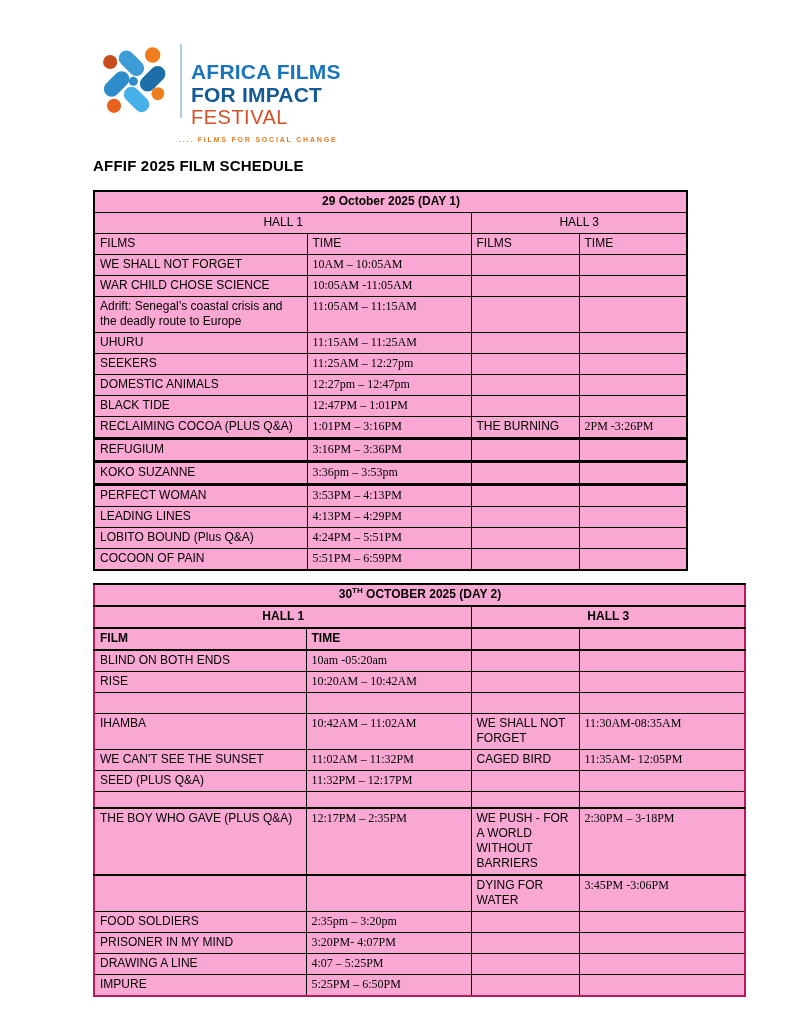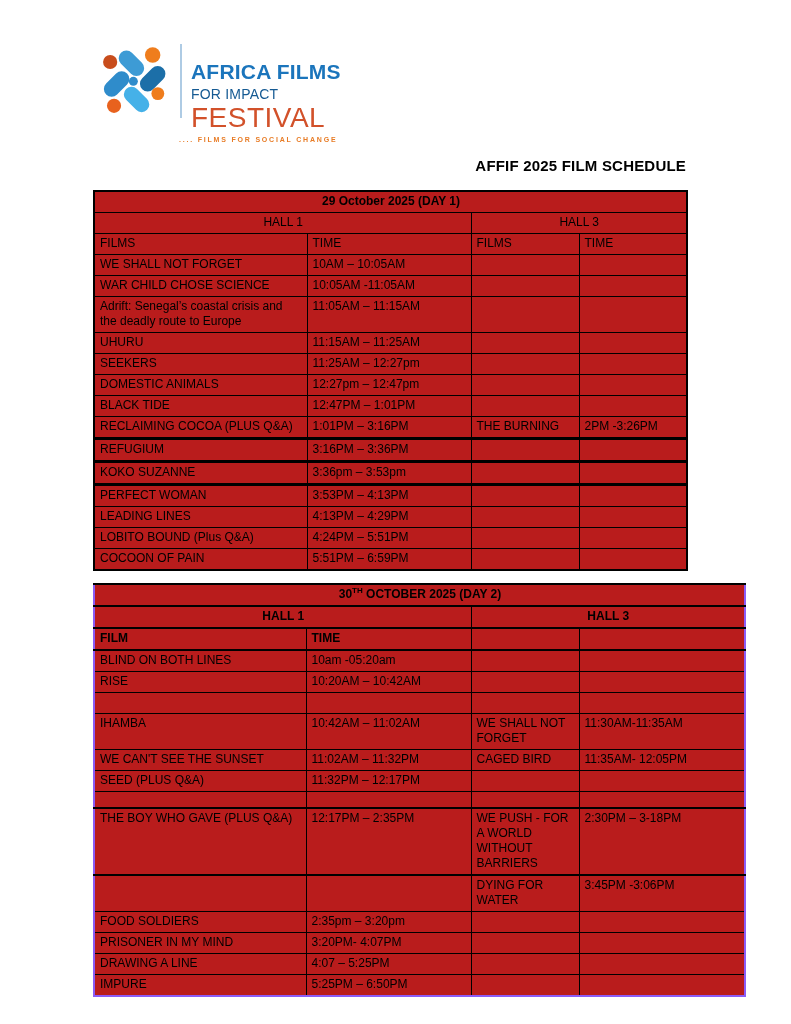--- a/index.html
+++ b/index.html
@@ -6,43 +6,43 @@
   body{
     width:791px;height:1024px;background:#ffffff;position:relative;
     font-family:"Liberation Sans",sans-serif;color:#000;overflow:hidden;
   }
   
   .logo{position:absolute;left:96px;top:40px;display:flex;align-items:flex-start;}
   .logo-mark{width:76px;height:84px;flex:0 0 auto;}
   .logo-divider{width:2px;height:74px;background:#aecbe4;margin:4px 9px 0 8px;}
   .logo-text{padding-top:2px;}
   .logo-l1{font-size:21px;font-weight:bold;line-height:23px;color:#1b75bc;letter-spacing:.2px;margin-top:18px;}
-  .logo-l2{font-size:14px;font-weight:normal;line-height:23px;color:#155a93;letter-spacing:.2px;}
-  .logo-l3{font-size:28px;font-weight:normal;line-height:23px;color:#d2512a;letter-spacing:.5px;}
+  .logo-l2{font-size:21px;font-weight:bold;line-height:23px;color:#155a93;letter-spacing:.2px;}
+  .logo-l3{font-size:20px;font-weight:normal;line-height:23px;color:#d2512a;letter-spacing:.5px;}
   .logo-tagline{font-size:7px;font-weight:bold;letter-spacing:1.8px;color:#e87c26;margin:7px 0 0 -12px;white-space:nowrap;}
   
-  .page-title{position:absolute;left:93px;top:157px;width:593px;text-align:right;
+  .page-title{position:absolute;left:93px;top:157px;width:593px;text-align:left;
     font-size:15px;font-weight:bold;letter-spacing:.2px;}
   
-  table.sched{border-collapse:collapse;table-layout:fixed;position:absolute;background:#b91c1c;}
+  table.sched{border-collapse:collapse;table-layout:fixed;position:absolute;background:#f9a8d4;}
   table.sched td{border:1px solid #000;padding:2px 4px 3px 5px;vertical-align:top;
     font-size:12px;line-height:15px;overflow:hidden;word-wrap:break-word;}
   .t1{left:93px;top:190px;width:593px;border:2px solid #000;}
-  .t2{left:93px;top:583px;width:651px;border:2px solid #8b5cf6;}
+  .t2{left:93px;top:583px;width:651px;border:2px solid #be185d;}
   td.date{font-weight:bold;text-align:center;font-size:12.5px;padding-top:3px;padding-bottom:3px;}
   td.hall{text-align:center;}
   .t2 td.hall,.t2 td.colhead{font-weight:bold;}
   .t1 td.hall,.t1 td.colhead{font-weight:normal;}
   .t2 thead td{border-top-width:2px;border-bottom-width:2px;}
   .t1 tr.thick-top td{border-top:3px solid #000;}
   .t1 tr.thick-bottom td{border-bottom:3px solid #000;}
   .t2 tr.thick-top td{border-top:2.5px solid #000;}
   tr.blank td{height:15px;}
   tr.blank-sm td{height:10px;}
-  td.time{font-size:12.5px;}
+  td.time{font-size:12.5px;font-family:Liberation Serif, serif;}
   sup{font-size:8px;line-height:0;}
 </style>
 </head>
 <body>
 
 <div class="logo">
   <span class="logo-mark">
     <svg viewBox="0 0 118 122" width="76" height="84" aria-hidden="true">
       <rect x="43" y="9" width="24" height="46" rx="12" fill="#3d9bd5" transform="rotate(-45 55 32)"></rect>
       <rect x="51" y="65" width="24" height="46" rx="12" fill="#45b1e8" transform="rotate(-45 63 88)"></rect>
@@ -193,42 +193,42 @@
     </tr>
     <tr>
       <td class="colhead">FILM</td>
       <td class="colhead">TIME</td>
       <td class="colhead"></td>
       <td class="colhead"></td>
     </tr>
   </thead>
   <tbody>
       <tr>
-        <td class="film">BLIND ON BOTH LINES</td>
+        <td class="film">BLIND ON BOTH ENDS</td>
         <td class="time">10am -05:20am</td>
         <td class="film"></td>
         <td class="time"></td>
       </tr>
       <tr>
         <td class="film">RISE</td>
         <td class="time">10:20AM – 10:42AM</td>
         <td class="film"></td>
         <td class="time"></td>
       </tr>
       <tr class="blank">
         <td class="film"></td>
         <td class="time"></td>
         <td class="film"></td>
         <td class="time"></td>
       </tr>
       <tr>
         <td class="film">IHAMBA</td>
         <td class="time">10:42AM – 11:02AM</td>
         <td class="film">WE SHALL NOT FORGET</td>
-        <td class="time">11:30AM-11:35AM</td>
+        <td class="time">11:30AM-08:35AM</td>
       </tr>
       <tr>
         <td class="film">WE CAN'T SEE THE SUNSET</td>
         <td class="time">11:02AM – 11:32PM</td>
         <td class="film">CAGED BIRD</td>
         <td class="time">11:35AM- 12:05PM</td>
       </tr>
       <tr>
         <td class="film">SEED (PLUS Q&amp;A)</td>
         <td class="time">11:32PM – 12:17PM</td>

